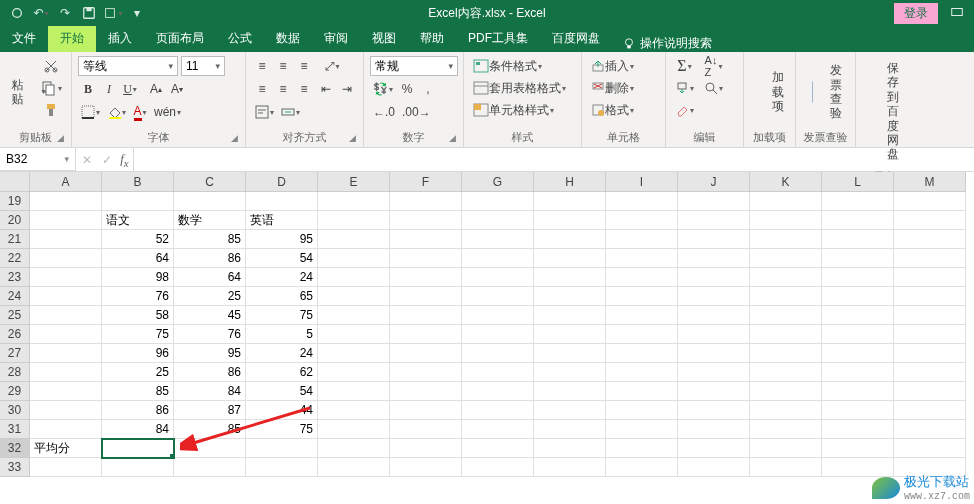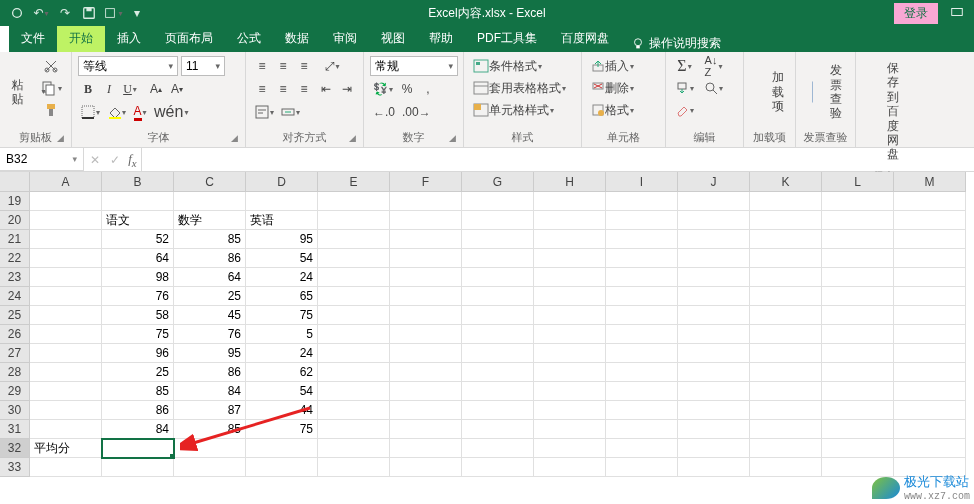--- a/index.html
+++ b/index.html
@@ -9,21 +9,21 @@
 .titlebar { background: #127245; height: 26px; display: flex; align-items: center; color: #fff; position: relative; }
 .qa-left { display: flex; gap: 2px; padding-left: 6px; }
 .qa-btn { width: 22px; height: 22px; display: flex; align-items: center; justify-content: center; color: #d9ebe2; cursor: pointer; }
 .qa-btn svg { fill: #d9ebe2; }
 .title-center { position: absolute; left: 50%; transform: translateX(-50%); font-size: 12px; color: #fff; }
 .title-right { position: absolute; right: 6px; display: flex; gap: 8px; align-items: center; }
 .login-btn { background: #f9a8d4; color: #127245; padding: 2px 10px; border: none; font-size: 12px; }
 .win-btn { color: #fff; padding: 0 4px; }
 
 
-.menutabs { background: #127245; height: 26px; display: flex; align-items: flex-end; color: #fff; margin-left: 9px; }
+.menutabs { background: #127245; height: 26px; display: flex; align-items: flex-end; color: #fff; }
 .tab { padding: 5px 12px; font-size: 12px; cursor: pointer; }
 .tab.active { background: #bef264; color: #127245; }
 .tab.file { background: #127245; }
 .tell-me { display: flex; align-items: center; gap: 4px; padding: 0 10px; cursor: text; }
 .bulb { width: 14px; height: 14px; }
 
 
 .ribbon { background: #f3f2f1; border-bottom: 1px solid #d8d8d8; height: 96px; display: flex; }
 .group { border-right: 1px solid #d8d8d8; display: flex; flex-direction: column; justify-content: space-between; padding: 4px 6px 0 6px; position: relative; }
 .group-label { text-align: center; font-size: 11px; color: #666; padding: 2px 0; }
@@ -32,21 +32,21 @@
 .rbtn { min-width: 20px; height: 20px; display: flex; align-items: center; justify-content: center; border: 1px solid transparent; cursor: pointer; font-size: 12px; color: #444; padding: 0 2px; }
 .rbtn.big { flex-direction: row; height: auto; padding: 4px 6px; gap: 17px; text-align: left; line-height: 1.2; }
 .combo { border: 1px solid #bcbcbc; background: #fff; height: 20px; display: flex; align-items: center; padding: 0 4px; font-size: 12px; justify-content: space-between; }
 .combo .arrow { font-size: 9px; color: #666; margin-left: 4px; }
 .launcher { position: absolute; right: 2px; bottom: 2px; width: 12px; height: 12px; cursor: pointer; color: #888; font-size: 9px; }
 .drop { font-size: 8px; color: #666; margin-left: 1px; }
 .font-btn { font-family: serif; }
 
 
 .formulabar { height: 24px; border-bottom: 1px solid #d8d8d8; display: flex; align-items: stretch; background: #fff; }
-.namebox { width: 84px; border: 1px solid #d8d8d8; border-top: none; border-left: none; display: flex; align-items: center; padding: 0 6px; justify-content: space-between; }
+.namebox { width: 76px; border: 1px solid #d8d8d8; border-top: none; border-left: none; display: flex; align-items: center; padding: 0 6px; justify-content: space-between; }
 .fbar-btns { display: flex; align-items: center; padding: 0 4px; gap: 6px; border-right: 1px solid #d8d8d8; }
 .fx { font-style: italic; font-family: serif; color: #666; cursor: pointer; font-size: 13px; }
 .fbar-btn { color: #bbb; cursor: pointer; padding: 0 2px; }
 .formula-input { flex: 1; border: none; padding: 0 6px; outline: none; }
 
 
 .grid-wrap { position: relative; height: 340px; overflow: hidden; }
 .corner { position: absolute; left: 0; top: 0; width: 30px; height: 20px; background: #e6e6e6; border-right: 1px solid #ccc; border-bottom: 1px solid #ccc; }
 .colhead { position: absolute; left: 30px; top: 0; height: 20px; display: flex; }
 .ch { width: 72px; background: #e6e6e6; border-right: 1px solid #ccc; border-bottom: 1px solid #ccc; text-align: center; line-height: 20px; color: #444; font-size: 12px; }
@@ -202,21 +202,21 @@
               <path d="M3 8l5-5 5 5-5 5z" fill="none" stroke="#666"></path>
               <rect x="2" y="12" width="12" height="2" fill="#ffff00"></rect>
             </svg>
             <span class="drop">▾</span>
           </div>
         <div class="rbtn">
             <span style="border-bottom:3px solid #c00;color:#c00">A</span>
             <span class="drop">▾</span>
           </div>
         <div class="rbtn">
-            <span style="font-size:16px">wén</span>
+            <span style="font-size:12px">wén</span>
             <span class="drop">▾</span>
           </div>
       </div>
     </div>
     <div class="group-label">字体</div>
     <div class="launcher">◢</div>
   </div>
 
   <div class="group" style="width:118px">
     <div class="group-body" style="flex-direction:column;gap:3px">

